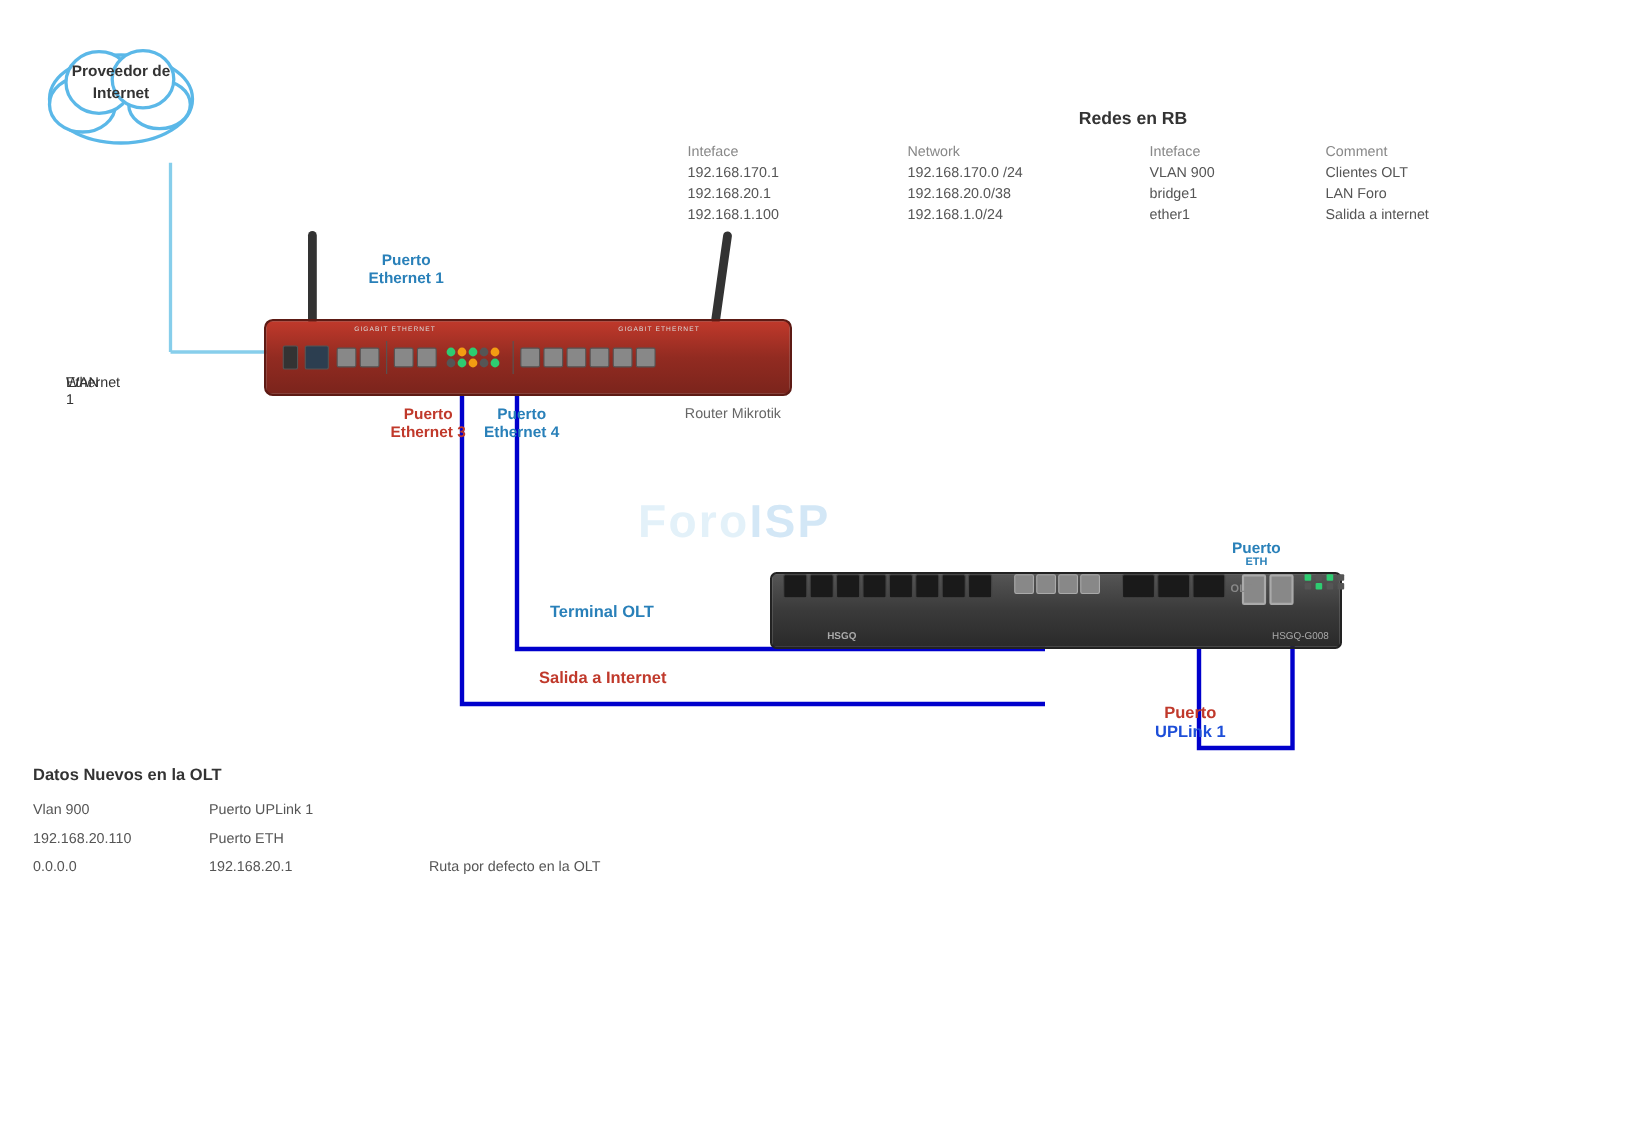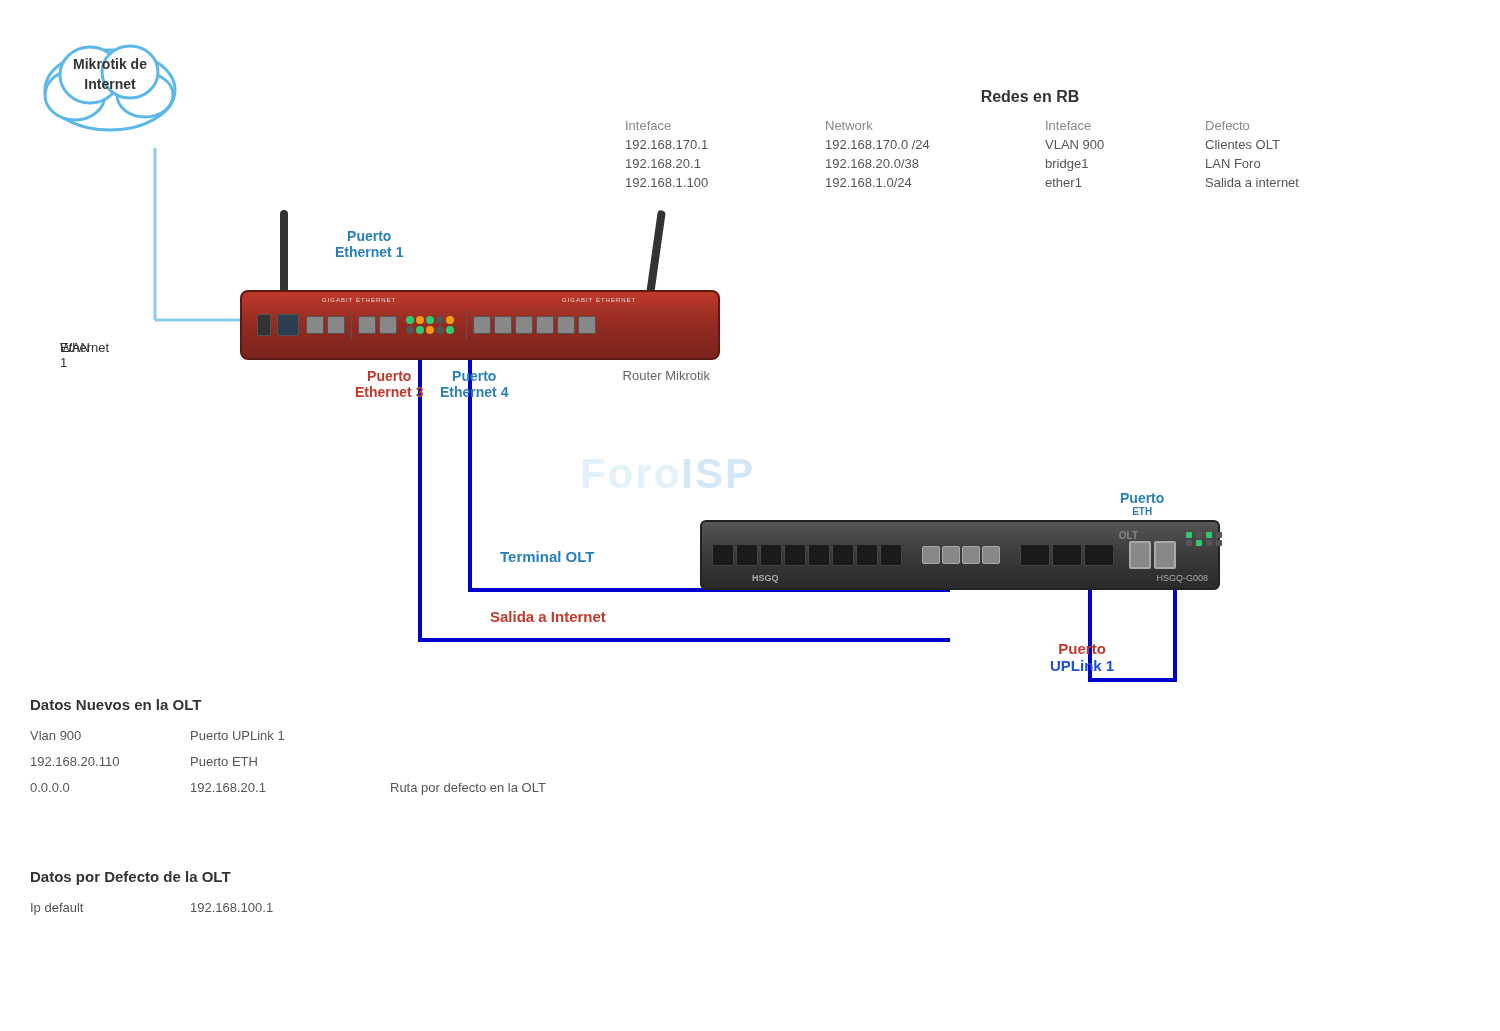--- a/index.html
+++ b/index.html
@@ -111,21 +111,21 @@
       height: 80px;
     }
     .olt-body {
       width: 520px;
       height: 70px;
       background: linear-gradient(180deg, #555 0%, #3a3a3a 50%, #2a2a2a 100%);
       border-radius: 6px;
       position: relative;
       border: 2px solid #222;
       display: flex;
-      align-items: center;
+      align-items: flex-start;
       padding: 0 10px;
       gap: 5px;
     }
     .olt-sfp-group {
       display: flex;
       gap: 2px;
     }
     .olt-sfp {
       width: 22px;
       height: 22px;
@@ -186,21 +186,21 @@
       top: 0;
       left: 0;
       width: 1500px;
       height: 1031px;
       pointer-events: none;
     }
 
     
     .table-area {
       position: absolute;
-      top: 88px;
+      top: 100px;
       left: 620px;
       width: 820px;
     }
     .table-title {
       font-size: 16px;
       font-weight: bold;
       text-align: center;
       color: #333;
       margin-bottom: 10px;
     }
@@ -257,21 +257,21 @@
         <style>
           .cloud-path { fill: white; stroke: #5bb8e8; stroke-width: 3; }
         </style>
       </defs>
       <ellipse cx="80" cy="60" rx="65" ry="40" class="cloud-path"></ellipse>
       <ellipse cx="45" cy="65" rx="30" ry="25" class="cloud-path"></ellipse>
       <ellipse cx="115" cy="65" rx="28" ry="22" class="cloud-path"></ellipse>
       <ellipse cx="60" cy="45" rx="30" ry="28" class="cloud-path"></ellipse>
       <ellipse cx="100" cy="42" rx="28" ry="26" class="cloud-path"></ellipse>
     </svg>
-    <div class="cloud-text" style="white-space:pre-line;">Mikrotik de
+    <div class="cloud-text" style="white-space:pre-line;">Proveedor de
 Internet</div>
   </div>
 
   <div style="position:absolute; top:340px; left:60px;">
     <div class="label label-dark" style="font-size:13px;">Ethernet 1</div>
     <div class="label label-dark" style="font-size:13px;">WAN</div>
   </div>
 
   <div class="router-mikrotik">
     <div class="router-antenna-left"></div>
@@ -404,21 +404,21 @@
     <div style="color:#1d4ed8;font-weight:bold;font-size:15px;">UPLink 1</div>
   </div>
 
   <div class="table-area">
     <div class="table-title">Redes en RB</div>
     <div class="table-grid">
 
       <div class="table-header">Inteface</div>
       <div class="table-header">Network</div>
       <div class="table-header">Inteface</div>
-      <div class="table-header">Defecto</div>
+      <div class="table-header">Comment</div>
 
       <div class="table-cell">192.168.170.1</div>
       <div class="table-cell">192.168.170.0 /24</div>
       <div class="table-cell">VLAN 900</div>
       <div class="table-cell">Clientes OLT</div>
 
       <div class="table-cell">192.168.20.1</div>
       <div class="table-cell">192.168.20.0/38</div>
       <div class="table-cell">bridge1</div>
       <div class="table-cell">LAN Foro</div>
@@ -438,25 +438,18 @@
       <span></span>
       <span>192.168.20.110</span>
       <span>Puerto ETH</span>
       <span></span>
       <span>0.0.0.0</span>
       <span>192.168.20.1</span>
       <span>Ruta  por defecto en la OLT</span>
     </div>
   </div>
 
-  <div style="position:absolute;bottom:110px;left:30px;width:700px;">
-    <div style="font-size:15px;font-weight:bold;color:#333;margin-bottom:10px;">Datos por Defecto de la OLT</div>
-    <div style="font-size:13px;color:#555;display:grid;grid-template-columns:160px 200px;line-height:2;">
-      <span>Ip default</span>
-      <span>192.168.100.1</span>
-    </div>
-  </div>
 
   <div class="watermark">
     <span>Foro</span><span style="color:rgba(80,160,220,0.25);">ISP</span>
   </div>
 
 </div>
 
 </body></html>

